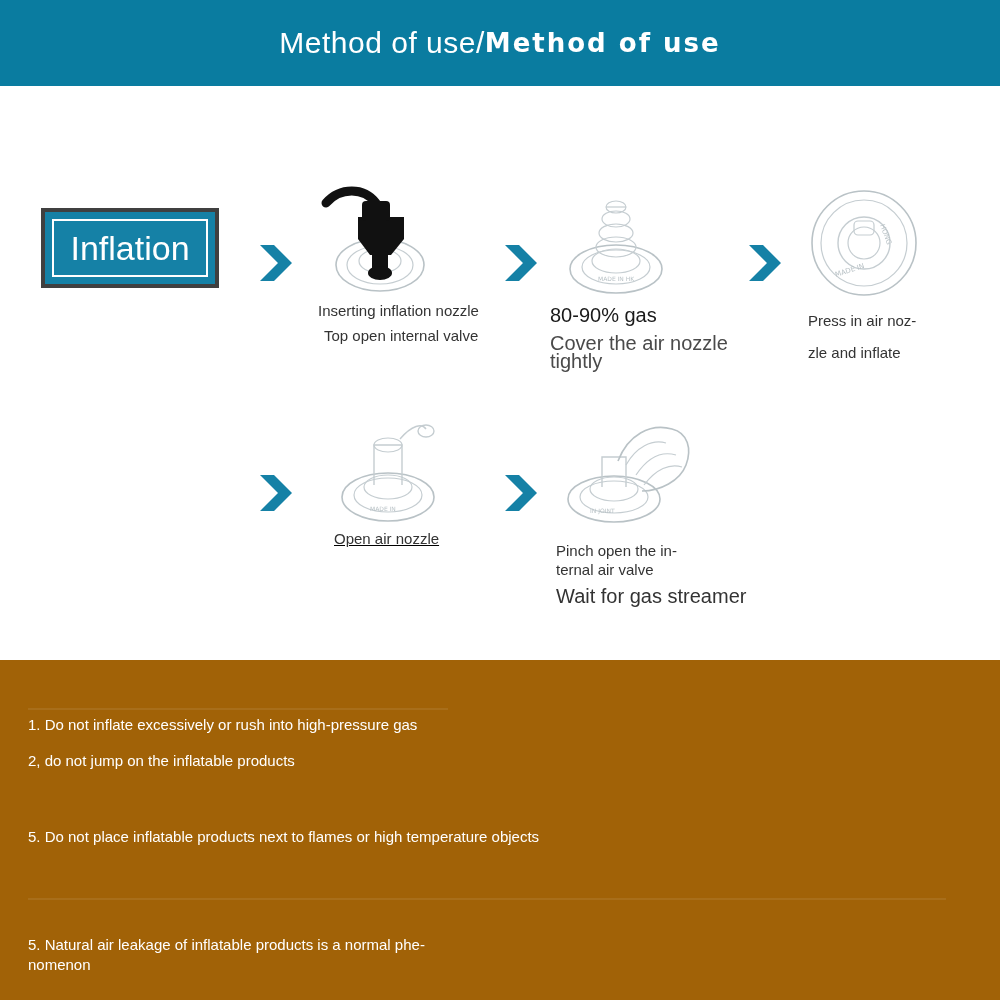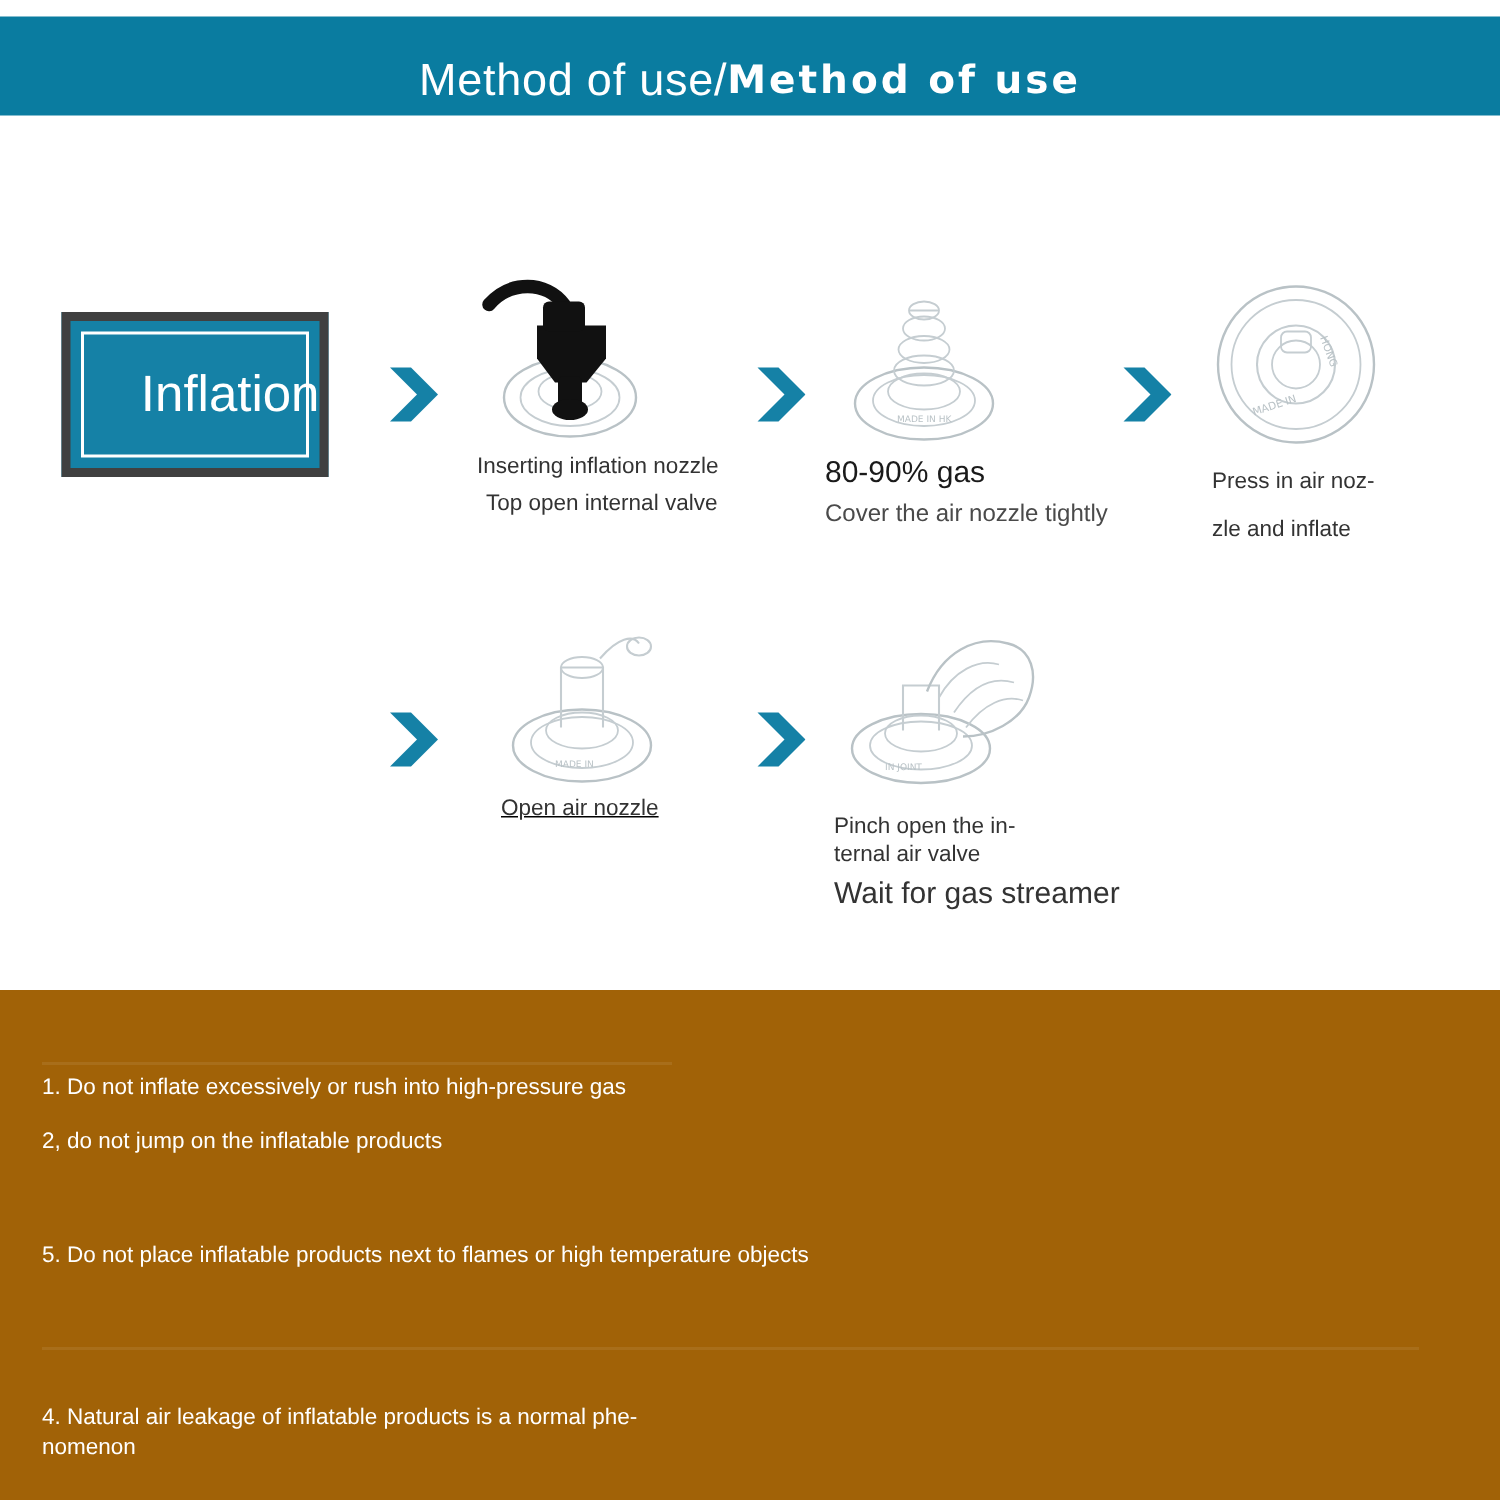--- a/index.html
+++ b/index.html
@@ -7,21 +7,21 @@
     width:1000px;height:1000px;
     background:#ffffff;
     font-family:"Liberation Sans", sans-serif;
     overflow:hidden;
     position:relative;
   }
   .page{position:relative;width:1000px;height:1000px;background:#fff;}
 
   
   .header{
-    position:absolute;left:0;top:11px;width:1000px;height:66px;
+    position:absolute;left:0;top:0;width:1000px;height:86px;
     background:#0a7ca0;
   }
   .header-inner{
     position:absolute;left:0;top:0;width:1000px;height:86px;
     display:flex;align-items:center;justify-content:center;
   }
   .header-title-1{
     font-size:30px;color:#ffffff;letter-spacing:.5px;
     font-family:"Liberation Sans", sans-serif;
     white-space:pre;
@@ -38,25 +38,25 @@
   }
 
   
   .row{position:absolute;left:0;width:1000px;}
   .row-inflation{top:95px;height:200px;}
   .row-bleed{top:325px;height:200px;}
 
   
   .label-box{
     position:absolute;
-    width:178px;height:110px;
+    width:178px;height:80px;
     background:#1581a6;
-    border:6px solid #404040;
+    border:4px solid #404040;
     box-sizing:border-box;
-    display:flex;align-items:center;justify-content:flex-end;
+    display:flex;align-items:center;justify-content:center;
   }
   .label-box .inner{
     position:absolute;left:7px;top:7px;right:7px;bottom:7px;
     border:2px solid #ffffff;box-sizing:border-box;
   }
   .label-box .txt{
     position:relative;z-index:2;color:#ffffff;font-size:34px;
     font-family:"Liberation Sans", sans-serif;
     letter-spacing:0px;
   }
@@ -69,21 +69,21 @@
 
   
   .step{position:absolute;}
   .step .art{position:relative;}
   .cap{
     color:#333333;font-size:15px;line-height:19px;
     font-family:"Liberation Sans", sans-serif;
     white-space:pre-line;
   }
   .cap.big{font-size:20px;color:#1a1a1a;line-height:24px;}
-  .cap.gray{color:#4a4a4a;font-size:16px;line-height:18px;}
+  .cap.gray{color:#4a4a4a;font-size:20px;line-height:18px;}
 
   
   .footer{
     position:absolute;left:0;top:660px;width:1000px;height:340px;
     background:#a16207;
   }
   .note{
     position:absolute;left:28px;right:28px;
     color:#ffffff;font-size:15px;line-height:20px;
     font-family:"Liberation Sans", sans-serif;
@@ -233,20 +233,20 @@
 ternal air valve</div>
         <div class="cap" style="margin-top:8px;font-size:20px;">Wait for gas streamer</div>
       </div>
     </div>
   </div>
 
   <div class="footer">
     <div class="note" style="top:55px;">1. Do not inflate excessively or rush into high-pressure gas</div>
     <div class="note" style="top:91px;">2, do not jump on the inflatable products</div>
     <div class="note" style="top:167px;">5. Do not place inflatable products next to flames or high temperature objects</div>
-    <div class="note" style="top:275px;">4. Natural air leakage of inflatable products is a normal phe-
+    <div class="note" style="top:275px;">5. Natural air leakage of inflatable products is a normal phe-
 nomenon</div>
 
     <div class="streak" style="left:28px;top:48px;width:420px;height:2px;"></div>
     <div class="streak" style="left:28px;top:238px;width:918px;height:2px;"></div>
   </div>
 
 </div>
 
 </body></html>

